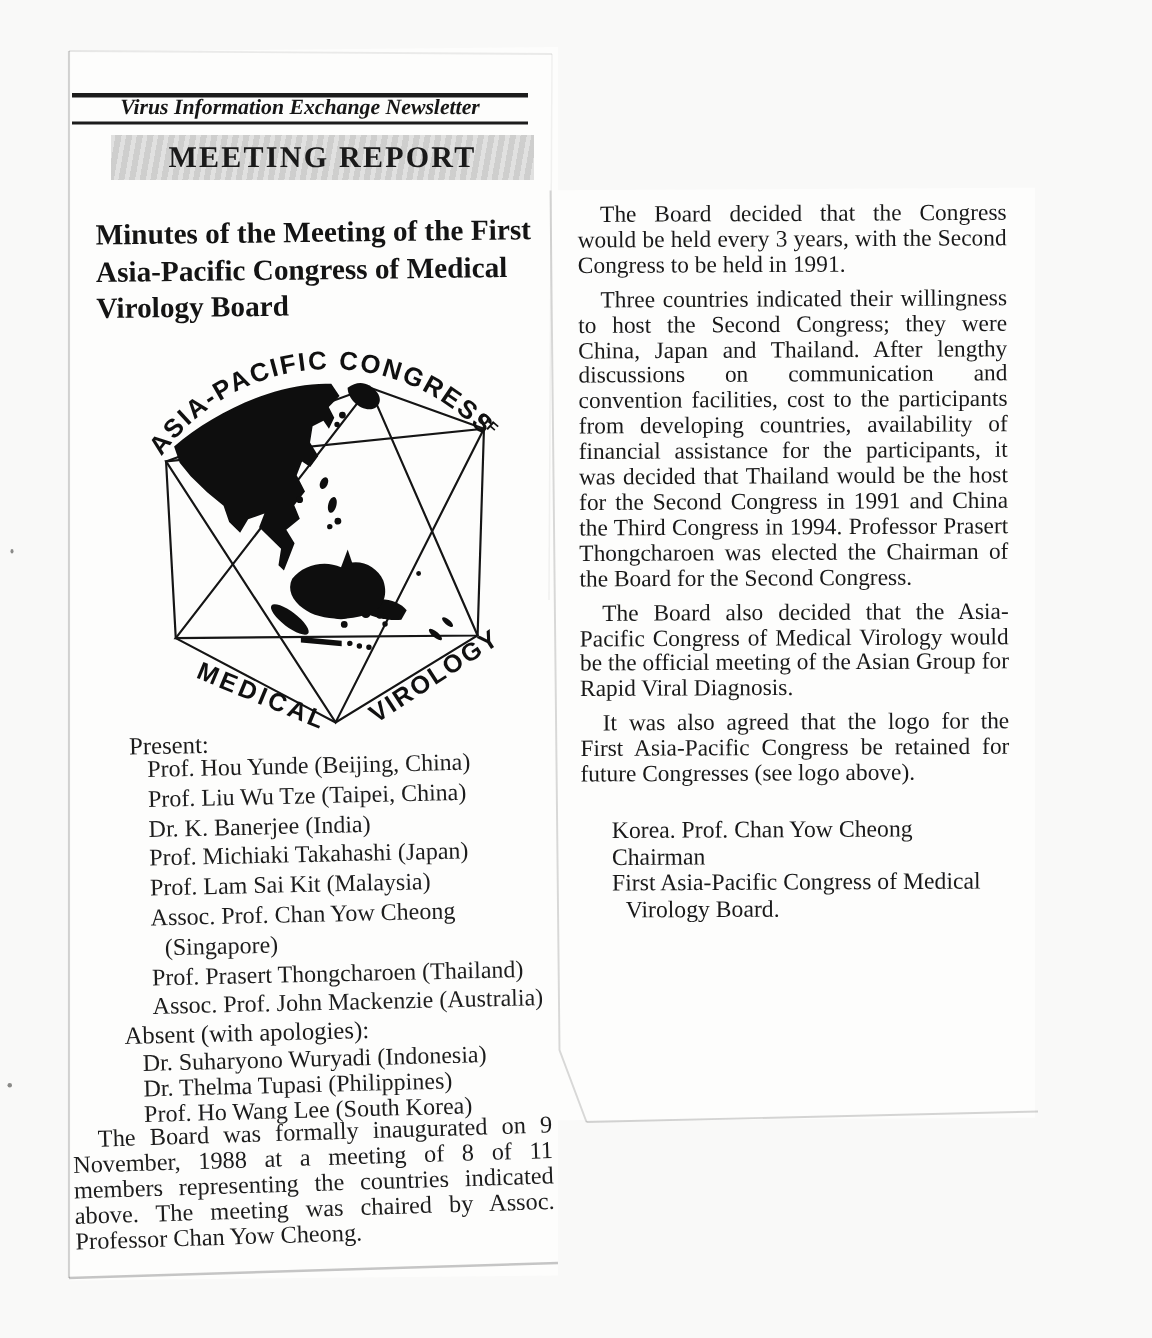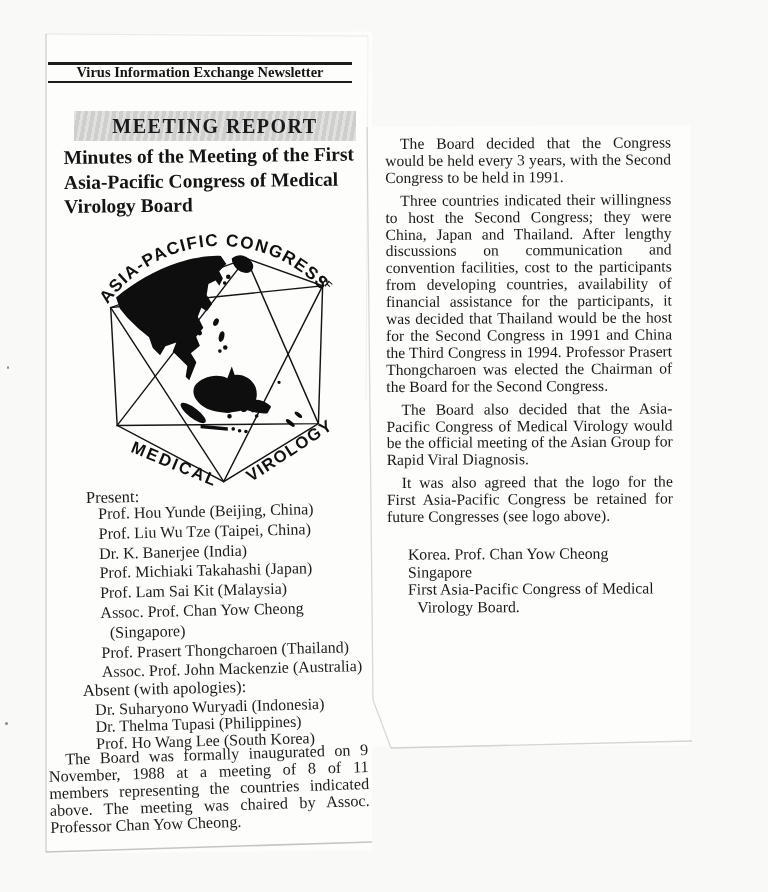--- a/index.html
+++ b/index.html
@@ -12,28 +12,27 @@
   .clip-bg{position:absolute;background:#fdfdfc;}
   .clip-left-bg{left:46px;top:33px;width:326px;height:819px;transform:skewY(-0.6deg);}
   .clip-right-bg{left:368px;top:126px;width:322px;height:620px;transform:skewY(-0.3deg);}
 
   
   .nl-rule{position:absolute;left:48px;width:304px;background:#1c1c1c;}
   .nl-rule.top{top:62px;height:3px;}
   .nl-rule.bottom{top:81px;height:2px;}
   .nl-title{
     position:absolute;left:48px;top:64px;width:304px;text-align:center;
-    font-size:14.5px;line-height:17px;font-weight:bold;color:#161616;
+    font-size:14.5px;line-height:17px;font-weight:bold;font-style:italic;color:#161616;
   }
   .meeting-bar{
     position:absolute;left:74px;top:90px;width:282px;height:30px;
     background:#d5d5d4;
     background-image:repeating-linear-gradient(100deg,rgba(255,255,255,.28) 0 3px,rgba(0,0,0,0.03) 3px 7px);
     text-align:center;
-    margin-top:21px;
   }
   .meeting-bar span{
     font-size:20px;line-height:30px;font-weight:bold;letter-spacing:1.5px;color:#1a1a1a;
   }
 
   .minutes-title{
     position:absolute;left:64px;top:146px;width:310px;
     font-size:19.5px;line-height:24.5px;font-weight:bold;color:#141414;
     transform:rotate(-0.7deg);transform-origin:0 50%;
   }
@@ -166,17 +165,17 @@
 
   <div class="right-paras">
       <p>The Board decided that the Congress would be held every 3 years, with the Second Congress to be held in 1991.</p>
       <p>Three countries indicated their willingness to host the Second Congress; they were China, Japan and Thailand. After lengthy discussions on communication and convention facilities, cost to the participants from developing countries, availability of financial assistance for the participants, it was decided that Thailand would be the host for the Second Congress in 1991 and China the Third Congress in 1994. Professor Prasert Thongcharoen was elected the Chairman of the Board for the Second Congress.</p>
       <p>The Board also decided that the Asia-Pacific Congress of Medical Virology would be the official meeting of the Asian Group for Rapid Viral Diagnosis.</p>
       <p>It was also agreed that the logo for the First Asia-Pacific Congress be retained for future Congresses (see logo above).</p>
     </div>
 
   <div class="signature">
       <div>Korea. Prof. Chan Yow Cheong</div>
-      <div>Singapore</div>
+      <div>Chairman</div>
       <div>First Asia-Pacific Congress of Medical Virology Board.</div>
     </div>
 
 </div>
 
 </body></html>

